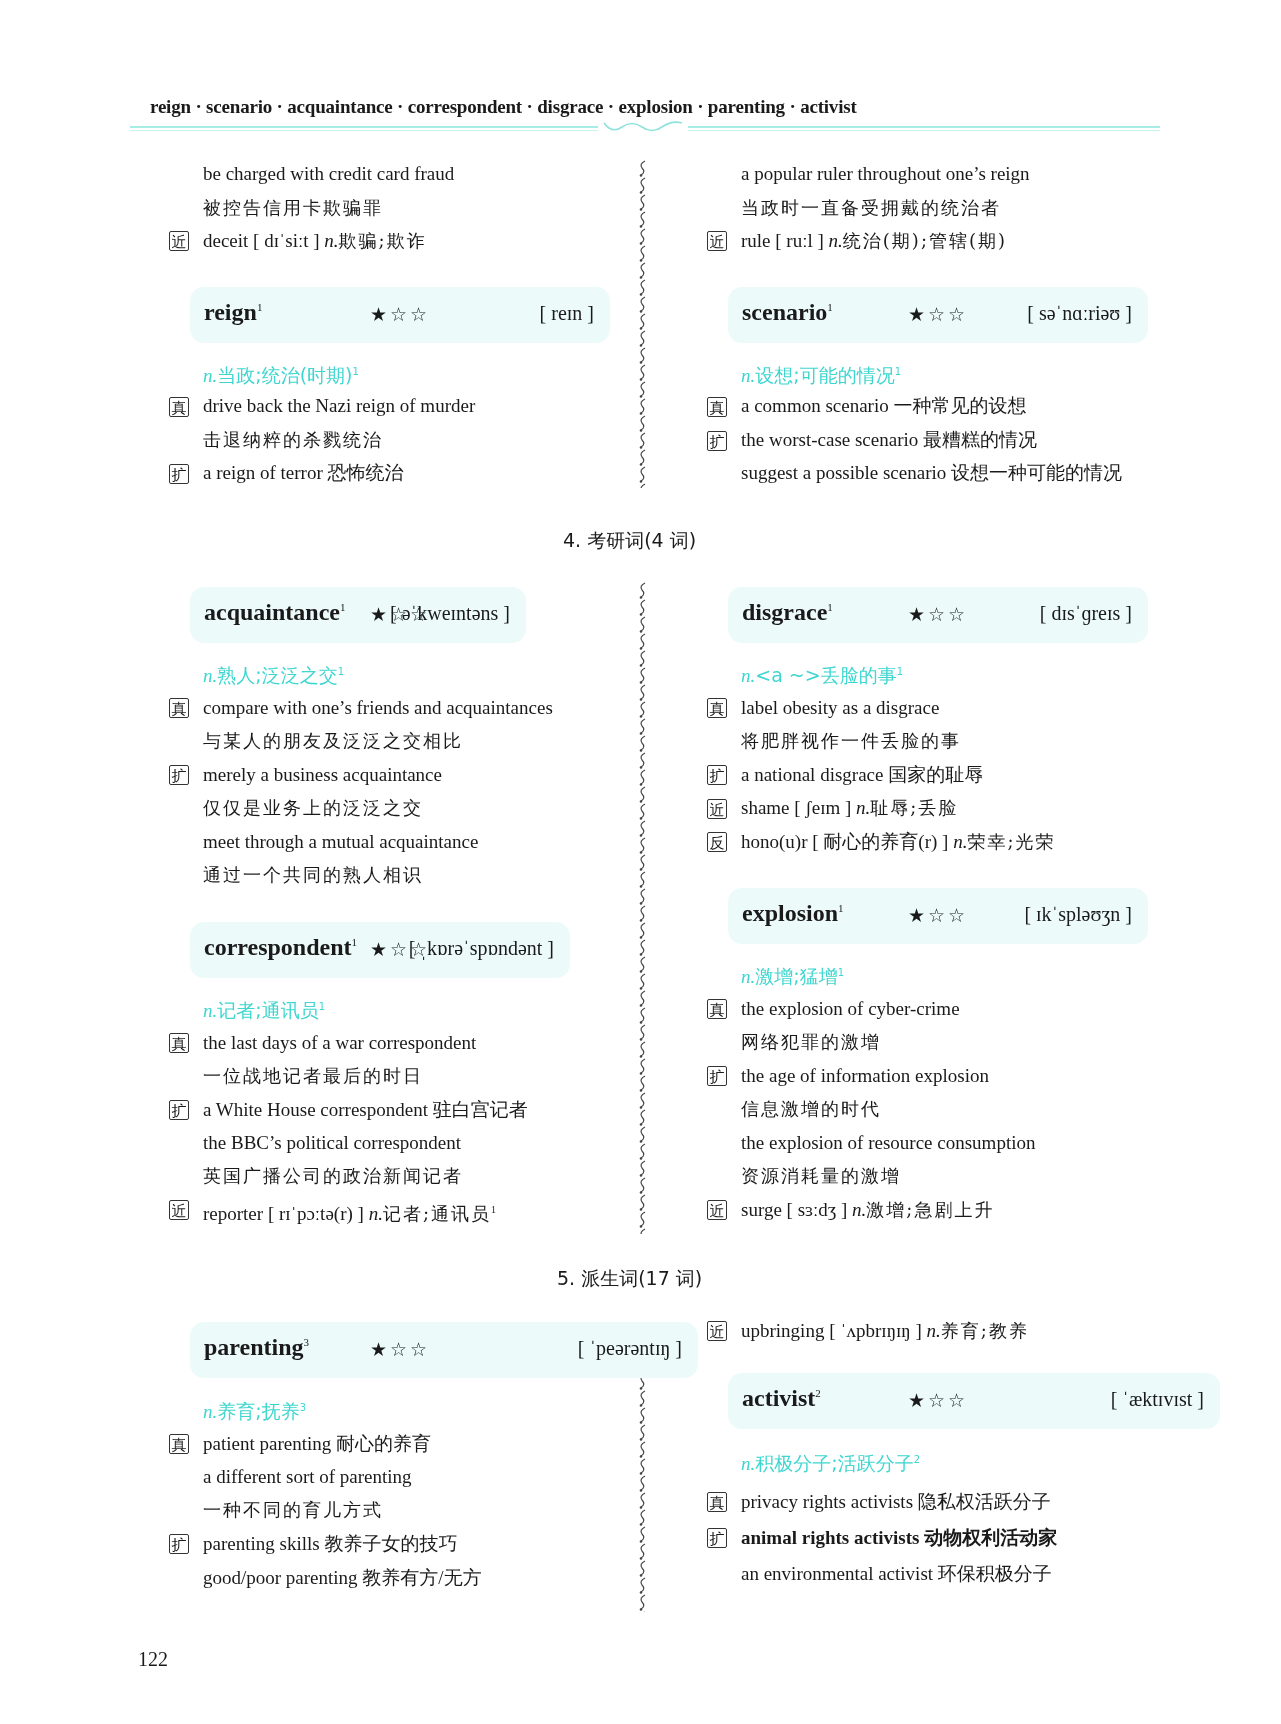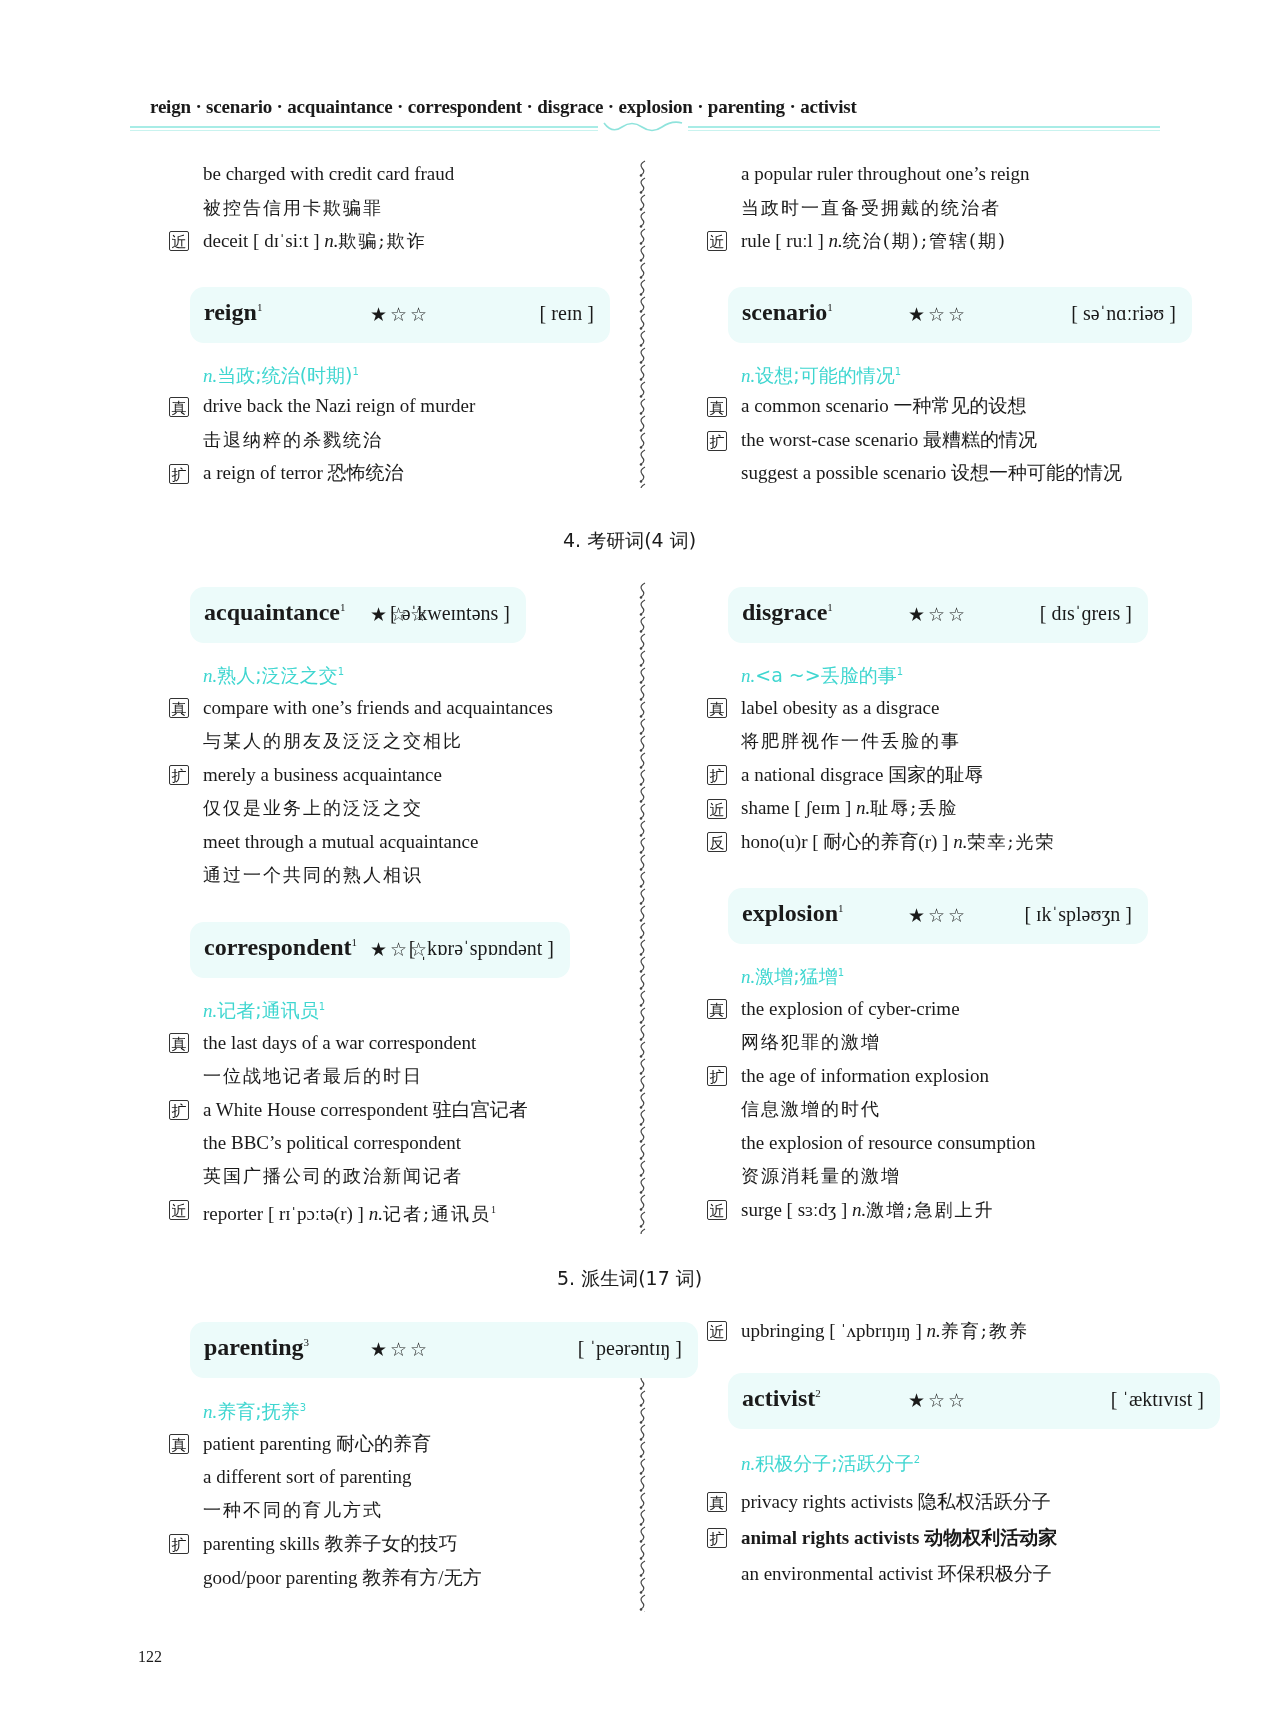--- a/index.html
+++ b/index.html
@@ -22,21 +22,21 @@
 
   .card { position:absolute; background:#ecfbfa; border-radius:14px; height:56px; }
   .card .word { position:absolute; left:14px; top:12px; font-size:24px; font-weight:bold; white-space:nowrap; }
   .card .word sup { font-size:11px; font-weight:normal; vertical-align:top; position:relative; top:2px; }
   .card .stars { position:absolute; top:16px; font-size:19px; white-space:nowrap; letter-spacing:3px; }
   .card .ipa { position:absolute; right:16px; top:15px; font-size:20px; white-space:nowrap; }
 
   .section-title { position:absolute; font-family:"DejaVu Sans", sans-serif; font-size:19px; white-space:nowrap; }
 
   .divider { position:absolute; width:14px; }
-  .page-num { left:138px; top:1648px; font-size:16px; }
+  .page-num { left:138px; top:1648px; font-size:20px; }
 </style>
 </head>
 <body>
 
 <div class="abs header-title">reign · scenario · acquaintance · correspondent · disgrace · explosion · parenting · activist</div>
 <div class="abs header-rule">
     <div class="l1"></div>
     <div class="l2"></div>
   </div>
 <svg class="abs header-orn" viewBox="0 0 90 18">
@@ -85,21 +85,21 @@
 
 <div class="line" style="left:741px; top:162px;">a popular ruler throughout one’s reign</div>
 <div class="line zh" style="left:741px; top:196px;">当政时一直备受拥戴的统治者</div>
 <span class="tag" style="left:707px; top:231px;">近</span>
 <div class="line" style="left:741px; top:229px;">
   <span>rule</span>
   <span>[ ruːl ]</span>
   <i>n.</i><span class="zh">统治(期);管辖(期)</span>
 </div>
 
-<div class="card" style="left:728px; top:287px; width:464px;">
+<div class="card" style="left:728px; top:287px; width:420px;">
   <div class="word"><span>scenario</span><sup>1</sup></div>
   <div class="stars" style="left:180px;">★☆☆</div>
   <div class="ipa">[ səˈnɑːriəʊ ]</div>
 </div>
 <div class="line def" style="left:741px; top:360px;">
   <i>n.</i><span>设想;可能的情况</span><sup>1</sup>
 </div>
 <span class="tag" style="left:707px; top:397px;">真</span>
 <div class="line" style="left:741px; top:394px;">a common scenario 一种常见的设想</div>
 <span class="tag" style="left:707px; top:431px;">扩</span>

